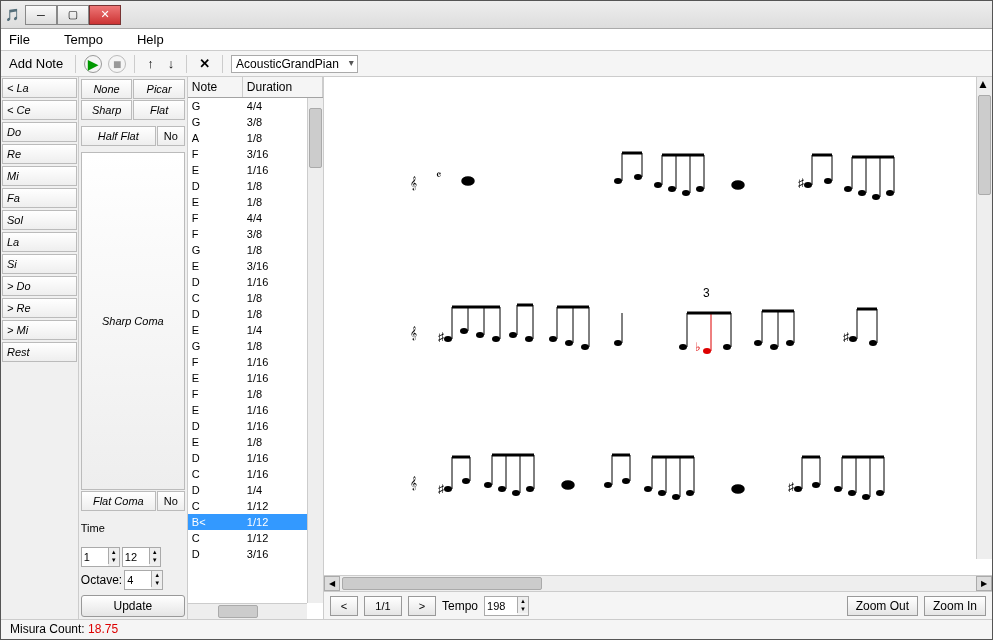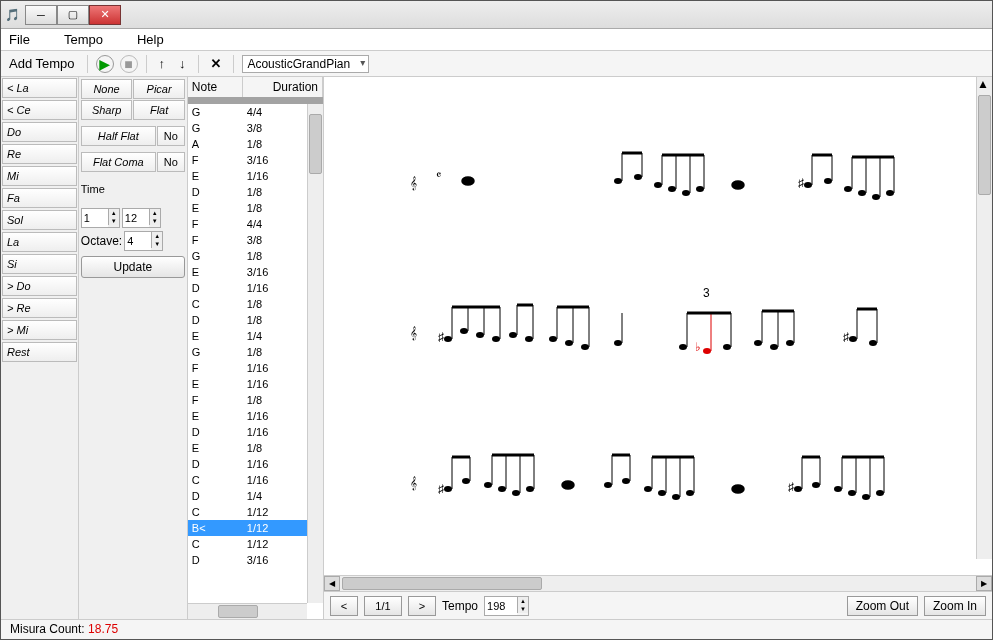--- a/index.html
+++ b/index.html
@@ -30,24 +30,24 @@
 .propl { font-size:11px; padding:10px 0; }
 .timebox { border:1px solid #bbb; padding:2px; display:flex; flex-direction:column; gap:1px;}
 .timebox button { height:20px; text-align:left; padding:0 4px; border:1px solid #bbb; background:linear-gradient(#fff,#eee); cursor:pointer; font-size:11px;}
 .numrow { display:flex; gap:2px; align-items:center; margin-top:2px;}
 .spin { display:flex; border:1px solid #aaa; height:20px; }
 .spin input { border:none; width:26px; padding:0 2px; font-size:11px;}
 .spin .spbtns{ display:flex; flex-direction:column; }
 .spin .spbtns span{ font-size:6px; line-height:8px; padding:0 2px; border-left:1px solid #aaa; cursor:pointer; background:#eee;}
 .updbtn { height:22px; border:1px solid #999; background:linear-gradient(#fff,#e5e5e5); cursor:pointer; border-radius:3px; margin-top:4px;}
 .tablecol { width:140px; border-right:1px solid #ccc; display:flex; flex-direction:column; position:relative;}
-.thead { display:flex; background:#f5f5f5; border-bottom:7px solid #a3a3a3;}
+.thead { display:flex; background:#f5f5f5; border-bottom:1px solid #a3a3a3;}
 .thead div { padding:3px 4px; border-right:1px solid #ccc; font-size:12px;}
 .thead div:first-child { width:55px;}
-.thead div:last-child { flex:1;text-align:right;}
+.thead div:last-child { flex:1;}
 .tbody { flex:1; overflow:hidden; background:#fff; position:relative;}
 .trow { display:flex; height:16px; align-items:center; }
 .trow div { padding:0 4px; font-size:11px; }
 .trow div:first-child { width:55px;}
 .trow div:last-child { flex:1;}
 .trow.sel { background:#3399ff; color:#fff;}
 .vscroll { position:absolute; right:0; top:0; bottom:16px; width:16px; background:#eee; border-left:1px solid #ccc;}
 .vscroll .thumb { position:absolute; left:1px; right:1px; background:#ccc; border:1px solid #aaa; border-radius:2px;}
 .hscroll { position:absolute; left:0; right:16px; bottom:0; height:16px; background:#eee; border-top:1px solid #ccc;}
 .hscroll .thumb { position:absolute; top:1px; bottom:1px; background:#ccc; border:1px solid #aaa; border-radius:2px;}
@@ -79,21 +79,21 @@
     </div>
   </div>
 
   <div class="menubar">
     <span class="menuitem">File</span>
     <span class="menuitem">Tempo</span>
     <span class="menuitem">Help</span>
   </div>
 
   <div class="toolbar">
-    <button class="tbtn">Add Tempo</button>
+    <button class="tbtn">Add Note</button>
     <div class="sep"></div>
     <button class="tbtn play">▶</button>
     <button class="tbtn stop">■</button>
     <div class="sep"></div>
     <button class="tbtn" style="font-weight:bold">↑</button>
     <button class="tbtn" style="font-weight:bold">↓</button>
     <div class="sep"></div>
     <button class="tbtn" style="font-weight:bold">✕</button>
     <div class="sep"></div>
     <div class="instrsel"><span>AcousticGrandPian</span></div>
@@ -125,20 +125,21 @@
       <div class="proprow">
         <button class="propbtn">Sharp</button>
         <button class="propbtn">Flat</button>
       </div>
       <div style="height:4px"></div>
       <div class="proprow">
         <button class="propbtn">Half Flat</button>
         <button class="propbtn sm">No</button>
       </div>
       <div style="height:4px"></div>
+      <button class="propbtn" style="width:100%">Sharp Coma</button>
       <div class="proprow">
         <button class="propbtn">Flat Coma</button>
         <button class="propbtn sm">No</button>
       </div>
       <div class="propl">Time</div>
       <div class="numrow">
         <div class="spin">
             <input value="1" style="">
             <div class="spbtns">
               <span>▲</span>

